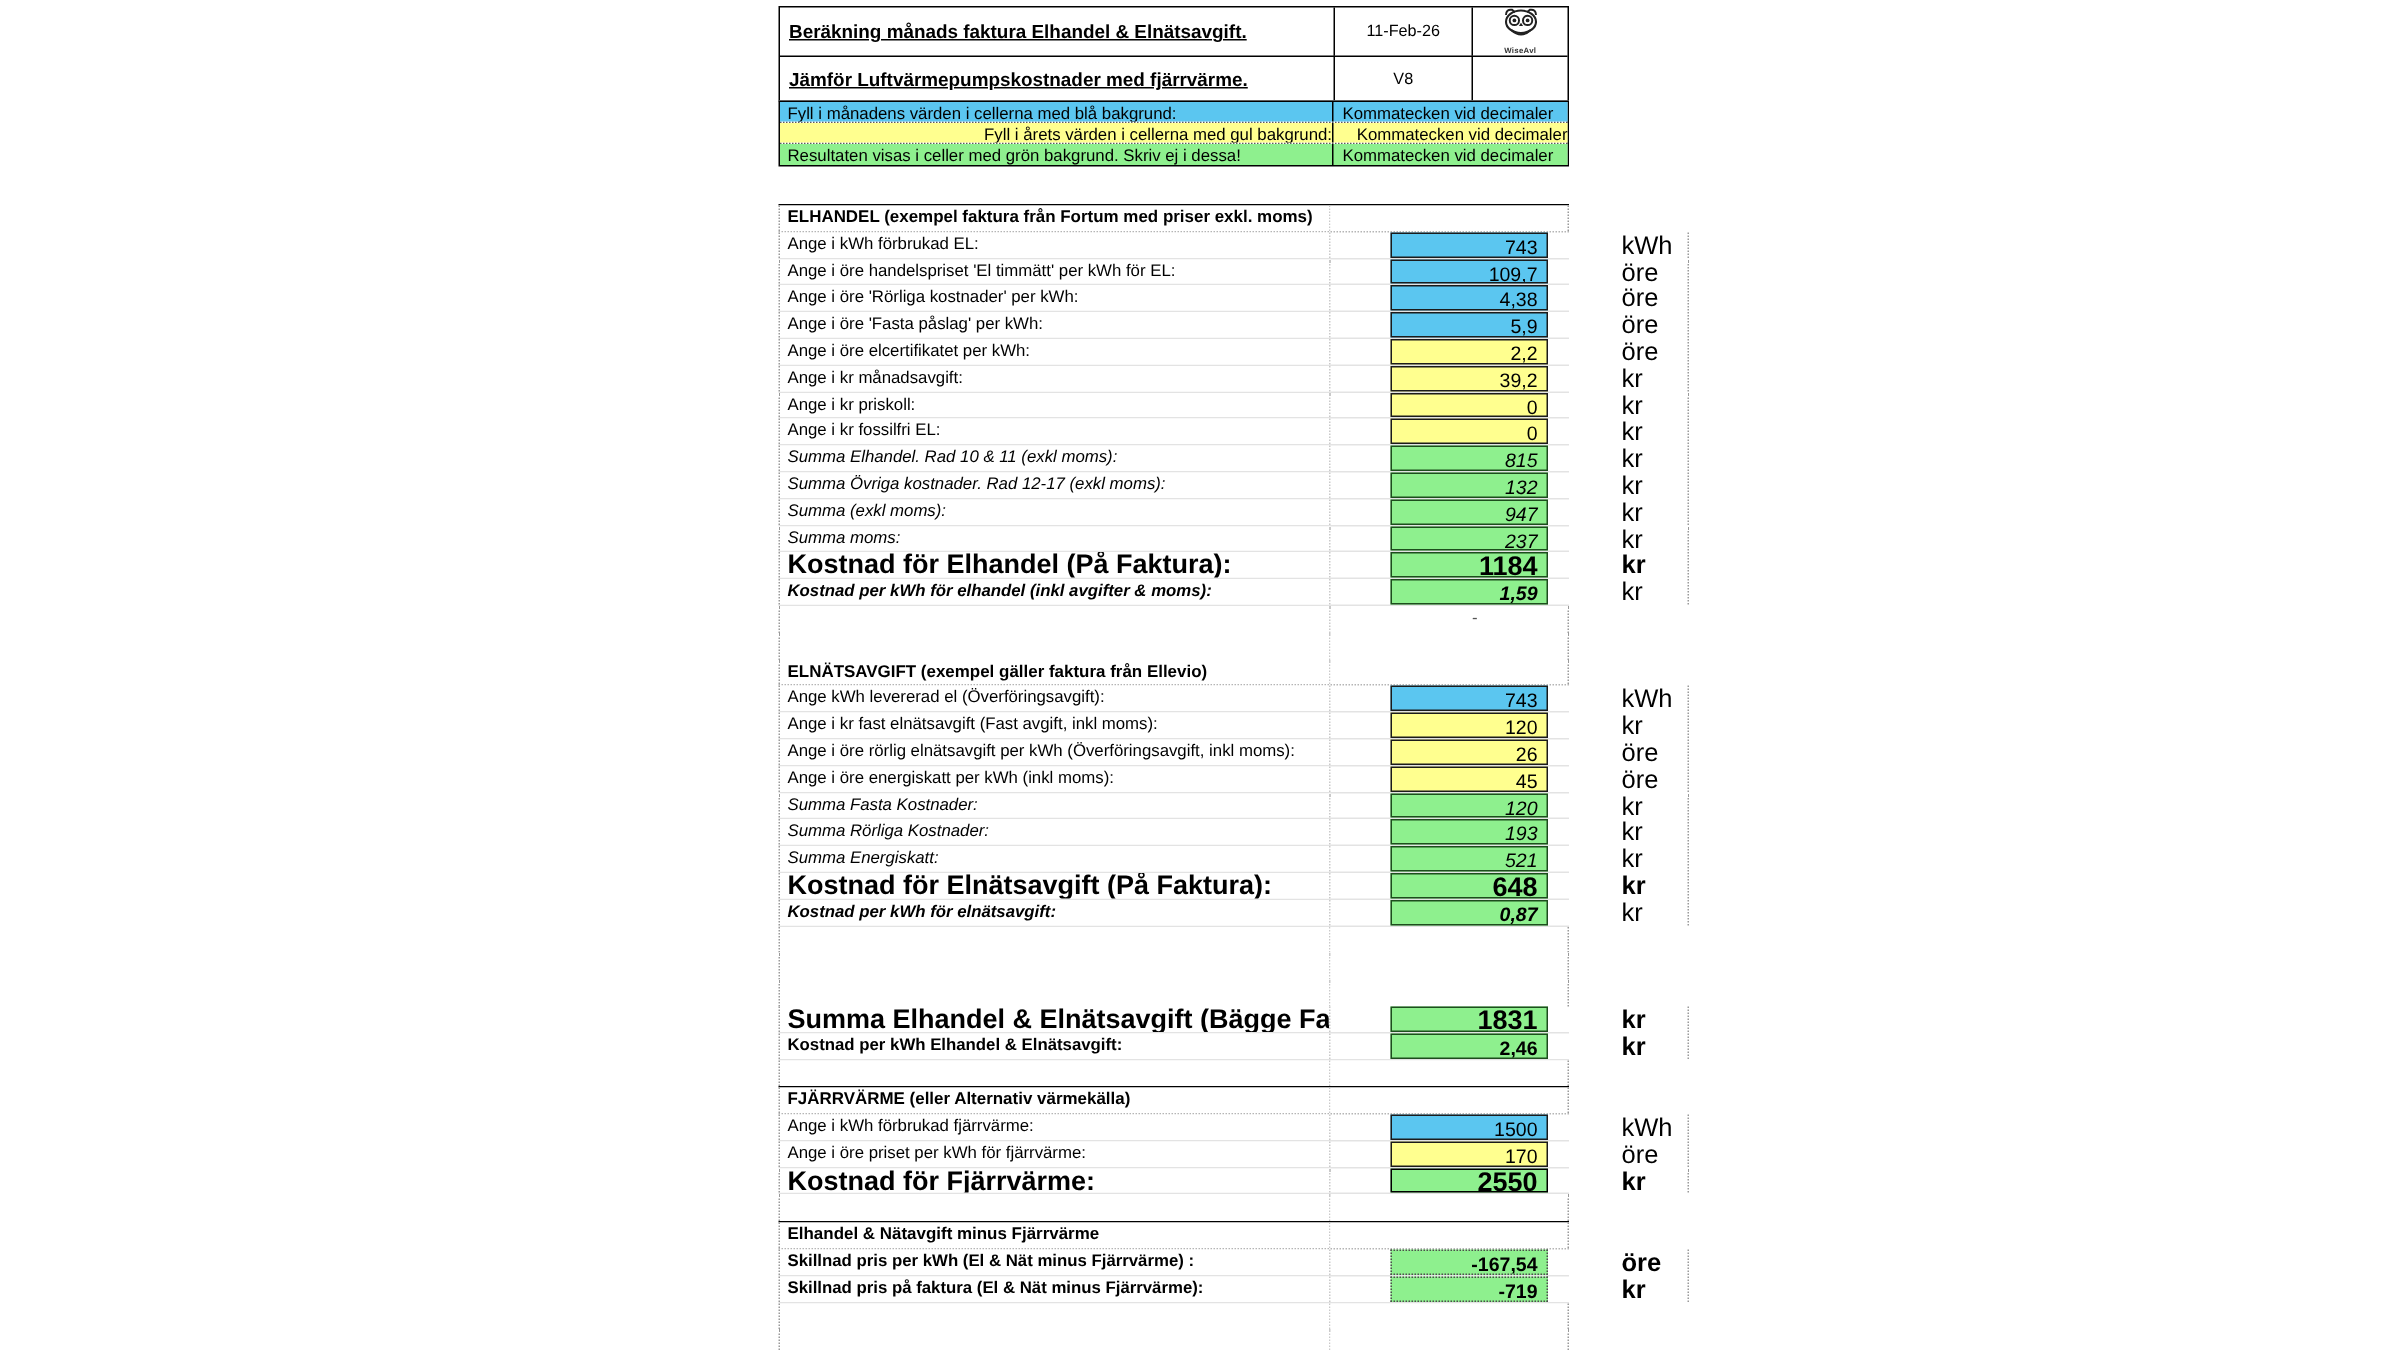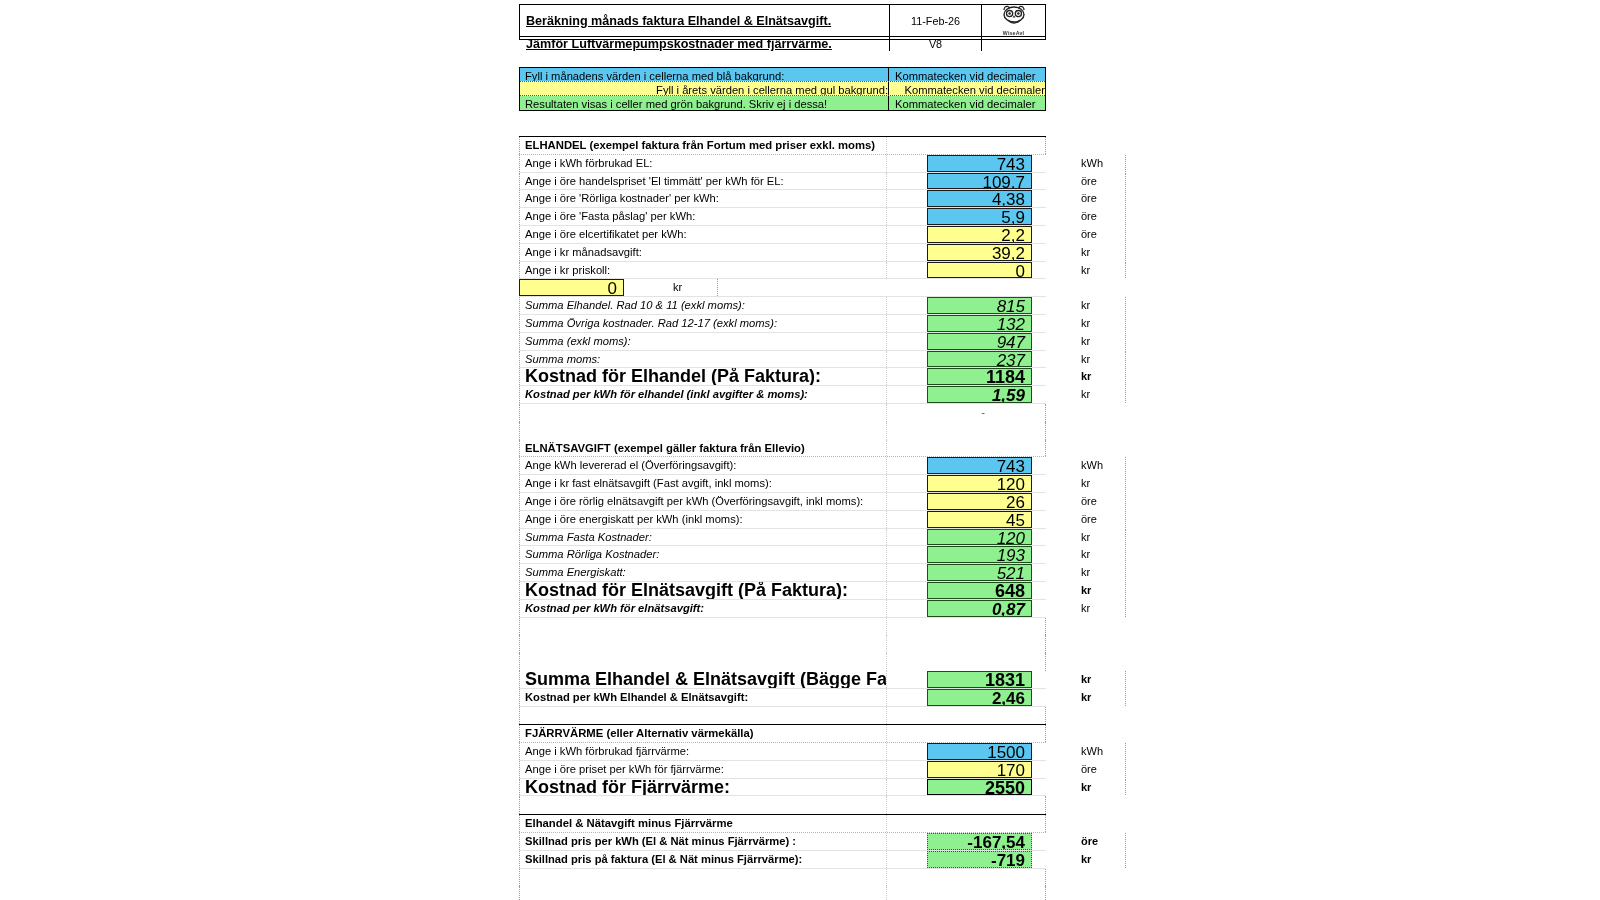--- a/index.html
+++ b/index.html
@@ -38,33 +38,33 @@
     overflow: hidden;
     background: #fff;
     border-left: 1px dotted #9a9a9a;
     border-right: 1px dotted #c9c9c9;
   }
 
   .val {
     box-sizing: border-box;
     flex: 0 0 105px;
     padding: 0 6px 0 2px;
-    font-size: 17px;
+    font-size: 13px;
     line-height: 17.8px;
     text-align: right;
     white-space: nowrap;
     overflow: hidden;
     background: #fff;
   }
 
   .unit {
     box-sizing: border-box;
     flex: 0 0 54px;
     padding: 0 0 0 9px;
-    font-size: 11px;
+    font-size: 17px;
     line-height: 17.8px;
     text-align: left;
     white-space: nowrap;
     background: #fff;
     border-right: 1px dotted #9a9a9a;
   }
 
   
   .fill-blue  { background: #5BC6F0; border: 1px solid #1b1b1b; }
   .fill-yellow{ background: #FFFF8F; border: 1px solid #1b1b1b; }
@@ -91,21 +91,21 @@
     border-right: 1px dotted #c9c9c9;
   }
   .sec-head span { }
 
   
   #titlebox {
     position: absolute;
     left: 519px;
     top: 4px;
     width: 527px;
-    height: 36px;
+    height: 64px;
     border: 1.6px solid #000;
     box-sizing: border-box;
     display: flex;
     flex-direction: column;
     background: #fff;
   }
   .title-row {
     display: flex;
     flex: 1 1 50%;
     align-items: center;
@@ -295,20 +295,21 @@
             <div class="lbl ">Ange i kr månadsavgift:</div>
             <div class="val fill-yellow ">39,2</div>
             <div class="unit ">kr</div>
           </div>
           <div class="row rowline">
             <div class="lbl ">Ange i kr priskoll:</div>
             <div class="val fill-yellow ">0</div>
             <div class="unit ">kr</div>
           </div>
           <div class="row rowline">
+            <div class="lbl ">Ange i kr fossilfri EL:</div>
             <div class="val fill-yellow ">0</div>
             <div class="unit ">kr</div>
           </div>
           <div class="row rowline">
             <div class="lbl ital">Summa Elhandel. Rad 10 &amp; 11 (exkl moms):</div>
             <div class="val fill-green ital">815</div>
             <div class="unit ">kr</div>
           </div>
           <div class="row rowline">
             <div class="lbl ital">Summa Övriga kostnader. Rad 12-17 (exkl moms):</div>

